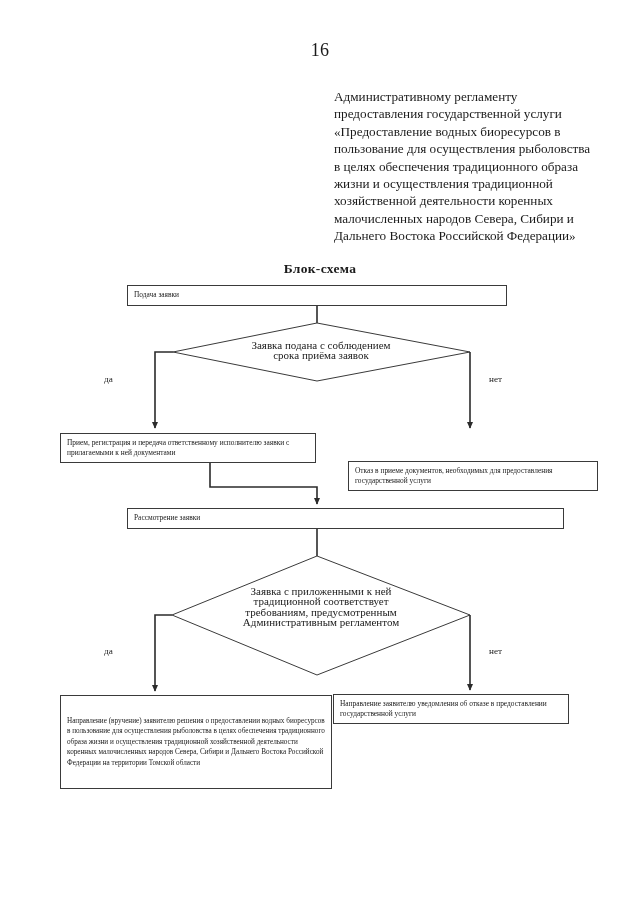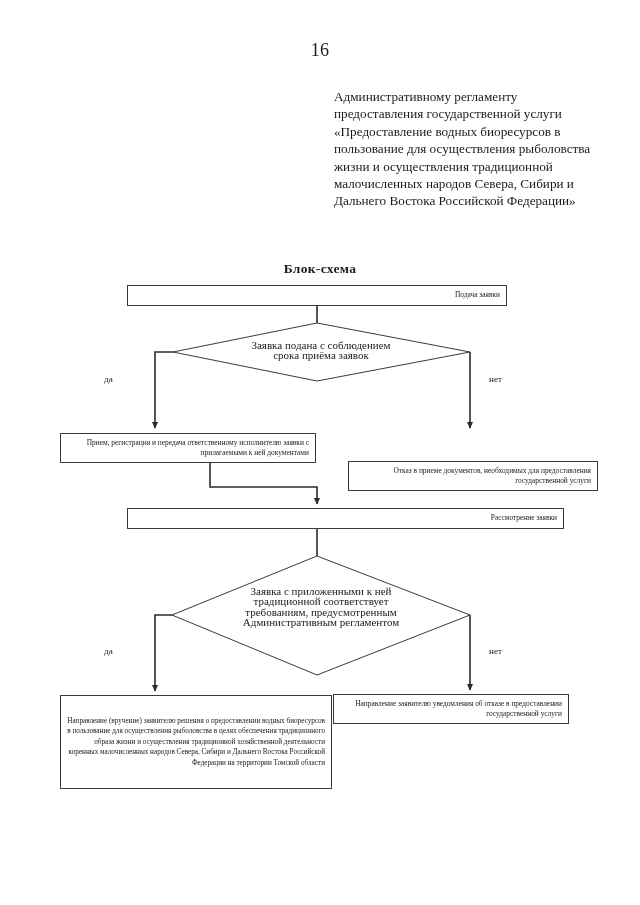--- a/index.html
+++ b/index.html
@@ -70,21 +70,21 @@
 
   
   .node {
     position: absolute;
     box-sizing: border-box;
     border: 1px solid #3a3a3a;
     background: #ffffff;
     display: flex;
     align-items: center;
     justify-content: center;
-    text-align: right;
+    text-align: left;
     font-size: 7.4px;
     line-height: 10.2px;
     padding: 2px 6px;
   }
   .node .txt { display: block; width: 100%; }
 
   .node-podacha     { left: 127px; top: 285px;  width: 380px; height: 21px; }
   .node-priem       { left: 60px;  top: 433px;  width: 256px; height: 30px; }
   .node-otkaz       { left: 348px; top: 433px;  width: 250px; height: 30px; margin-top: 28px; }
   .node-rassmotrenie{ left: 127px; top: 508px;  width: 437px; height: 21px; }
@@ -122,21 +122,23 @@
 
 <div id="page">
 
   <div class="page-number">16</div>
 
   <div class="appendix-block">
     <span class="line">Административному регламенту</span>
     <span class="line">предоставления государственной услуги</span>
     <span class="line">«Предоставление водных биоресурсов в</span>
     <span class="line">пользование для осуществления рыболовства</span>
+    <span class="line">в целях обеспечения традиционного образа</span>
     <span class="line">жизни и осуществления традиционной</span>
+    <span class="line">хозяйственной деятельности коренных</span>
     <span class="line">малочисленных народов Севера, Сибири и</span>
     <span class="line">Дальнего Востока Российской Федерации»</span>
   </div>
 
   <div class="chart-title">Блок-схема</div>
 
   <svg id="flow" viewBox="0 0 640 905">
     <defs>
       <marker id="arrow" viewBox="0 0 10 10" refX="8" refY="5" markerWidth="5" markerHeight="5" orient="auto-start-reverse">
         <path d="M 0 1 L 9 5 L 0 9 z" class="arrowhead"></path>

